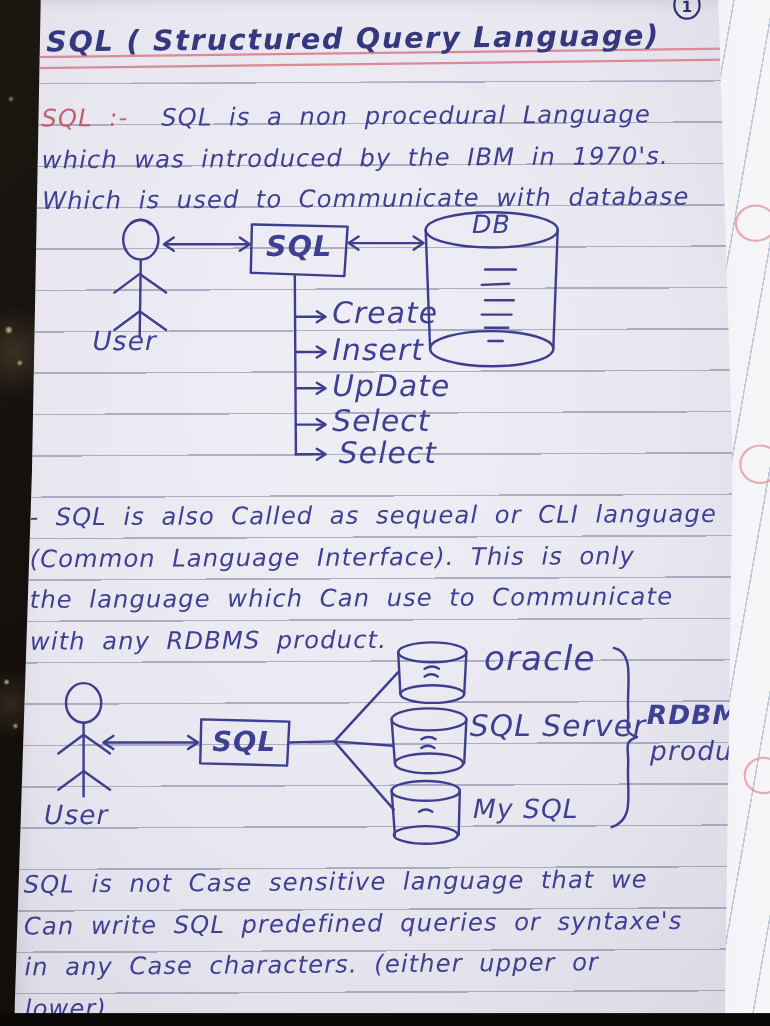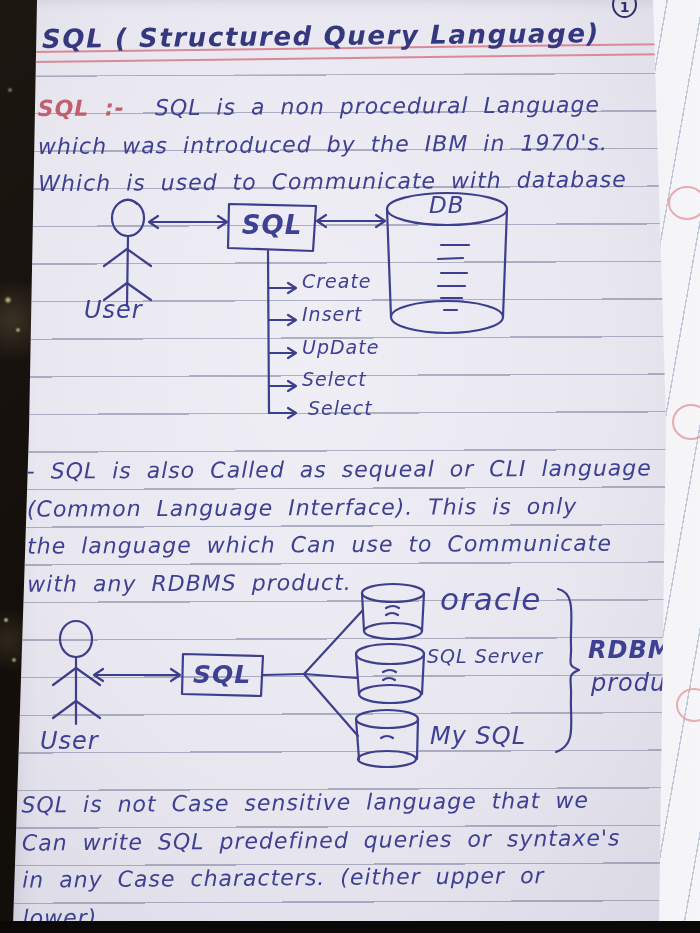--- a/index.html
+++ b/index.html
@@ -38,22 +38,22 @@
   .bottom-strip{position:absolute;left:0;right:0;top:921px;height:12px;background:#0a0908;}
   
   .ink{color:#3e4094;font-style:italic;letter-spacing:1px;}
   .title{position:absolute;left:42px;top:21px;font-size:26px;font-weight:bold;
          letter-spacing:1.6px;color:#35387f;transform:rotate(-.6deg);white-space:nowrap;}
   .para{position:absolute;font-size:22px;line-height:37.6px;white-space:nowrap;
         word-spacing:7px;}
   .p1{left:38px;top:88px;transform:rotate(-.4deg);}
   .p2{left:27px;top:451px;transform:rotate(-.3deg);}
   .p3{left:22px;top:784px;transform:rotate(-.5deg);}
-  .red-ink{color:#c25f6e;font-weight:bold;}
-  .dlabel{position:absolute;font-size:19px;white-space:nowrap;}
+  .red-ink{color:#c25f6e;font-weight:normal;}
+  .dlabel{position:absolute;font-size:27px;white-space:nowrap;}
   .boxlabel{text-align:center;font-size:26px;font-weight:bold;}
   svg.diag{position:absolute;left:0;}
   .pagenum{position:absolute;left:612px;top:-9px;width:25px;height:27px;border:2.4px solid #2e3166;
     border-radius:50%;display:flex;align-items:flex-end;justify-content:center;
     font-size:14px;font-weight:bold;color:#2e3166;padding-bottom:1px;box-sizing:border-box;}
 </style>
 </head>
 <body>
 
 <div class="scene">

